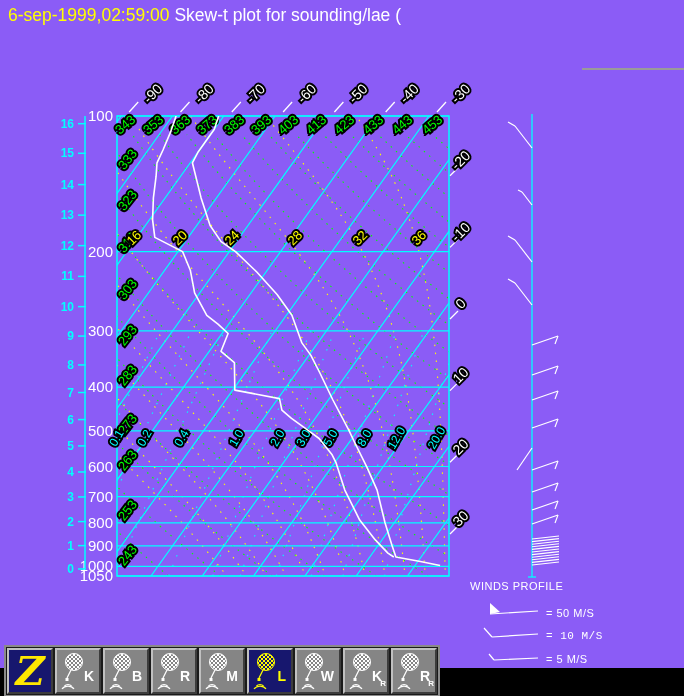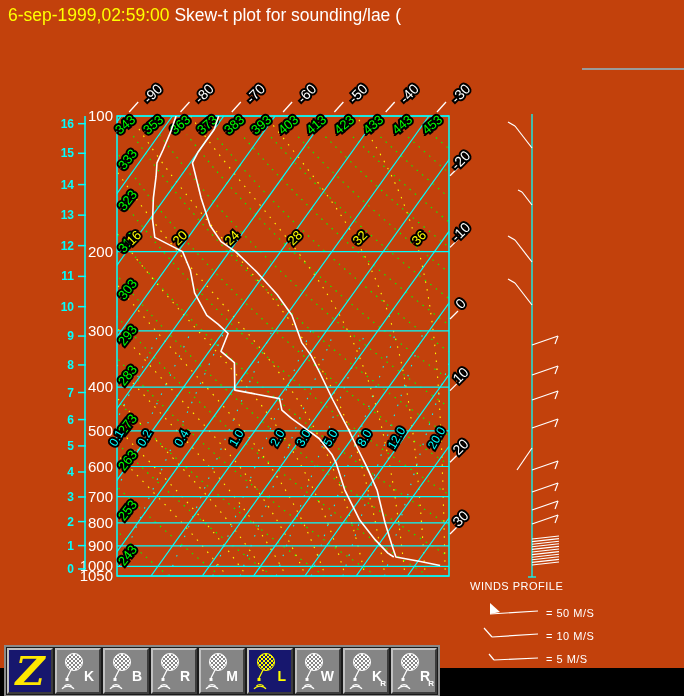--- a/index.html
+++ b/index.html
@@ -1,17 +1,17 @@
 <!DOCTYPE html>
 <html><head>
 <meta charset="utf-8">
 <style>
   html,body{margin:0;padding:0;background:#000;width:684px;height:696px;overflow:hidden;
     font-family:"Liberation Sans",sans-serif;}
-  #stage{position:relative;width:684px;height:668px;background:#c2410c;}
+  #stage{position:relative;width:684px;height:668px;background:#8b5cf6;}
   #title{position:absolute;left:8px;top:4px;font-size:17.5px;line-height:22px;color:#fff;width:600px;}
   #title .ts{color:#ffff00;}
   #topline{position:absolute;left:582px;top:68px;width:102px;height:2px;background:#9a9a9a;}
   #plot{position:absolute;left:0;top:0;}
   .ltxt{position:absolute;color:#fff;font-size:11px;letter-spacing:.5px;}
   #toolbar{position:absolute;left:4px;top:645px;display:flex;gap:2px;padding:1px;
     border:2px solid #8a8a8a;background:#1a1a1a;}
   .tb-btn{position:relative;width:46px;height:46px;box-sizing:border-box;background:#858585;
     border-top:2px solid #c0c0c0;border-left:2px solid #c0c0c0;
     border-right:2px solid #3c3c3c;border-bottom:2px solid #3c3c3c;cursor:pointer;}
@@ -290,21 +290,21 @@
         <polygon points="490,614 490,603 500,612" fill="#fff"></polygon>
         <line x1="492" y1="637" x2="538" y2="634" stroke="#fff" stroke-width="1.2"></line>
         <line x1="492" y1="637" x2="484" y2="628" stroke="#fff" stroke-width="1.2"></line>
         <line x1="494" y1="660" x2="538" y2="658" stroke="#fff" stroke-width="1.2"></line>
         <line x1="494" y1="660" x2="489" y2="654" stroke="#fff" stroke-width="1.2"></line>
       </g>
     </svg>
 
   <span class="ltxt" style="left:470px;top:580px;">WINDS PROFILE</span>
   <span class="ltxt" style="left:546px;top:607px;text-align:right;">= 50 M/S</span>
-  <span class="ltxt" style="left:546px;top:630px;">= 10 M/S</span>
+  <span class="ltxt" style="left:546px;top:630px;font-family:Liberation Mono, monospace;">= 10 M/S</span>
   <span class="ltxt" style="left:546px;top:653px;text-align:center;">= 5 M/S</span>
 
   <div id="toolbar">
     <div class="tb-btn active">
       <span class="tb-z">Z</span>
     </div>
     <div class="tb-btn">
       <span class="tb-ic"><svg width="34" height="40" viewBox="0 0 34 40">
             <defs>
               <pattern id="hz0" width="4" height="4" patternUnits="userSpaceOnUse">

